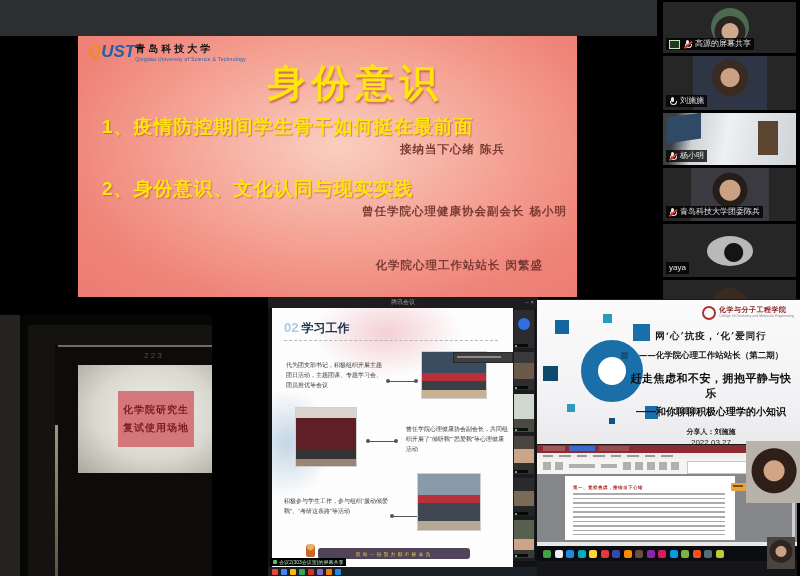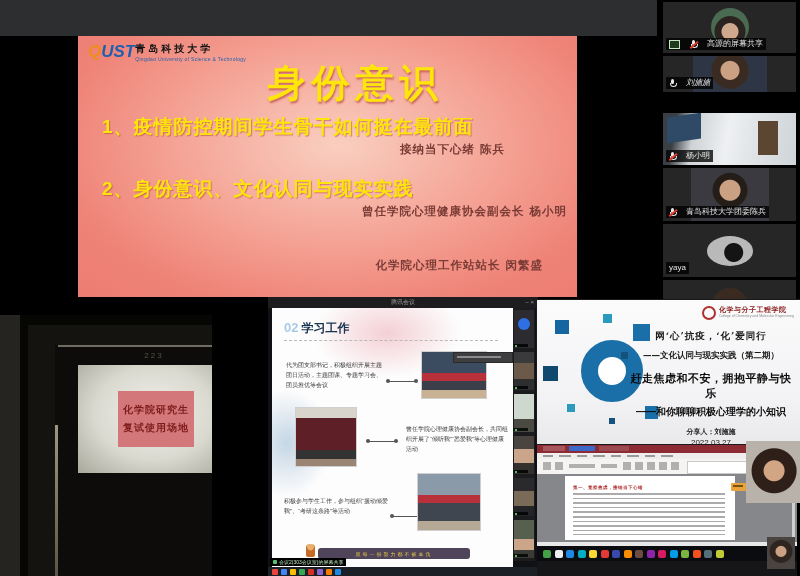--- a/index.html
+++ b/index.html
@@ -27,21 +27,21 @@
     text-shadow:1px 1px 1px rgba(170,40,40,.45);white-space:nowrap;}
   .agenda-credit{left:0;width:100%;box-sizing:border-box;text-align:right;
     font-family:"DejaVu Serif","Liberation Serif",serif;
     font-size:11.5px;font-weight:700;color:#7a3b35;letter-spacing:1px;white-space:nowrap;}
   .it1{top:78px;} .cr1{top:106px;padding-right:72px;}
   .it2{top:140px;} .cr2{top:168px;padding-right:10px;}
   .it3{top:194px;} .cr3{top:222px;padding-right:34px;}
 
   
   .ptile{left:663px;width:133px;background:#262627;overflow:hidden;}
-  .p1{top:2px;height:51px;} .p2{top:56px;height:36px;font-style:italic;} .p3{top:113px;height:52px;}
+  .p1{top:2px;height:51px;} .p2{top:56px;height:54px;} .p3{top:113px;height:52px;}
   .p4{top:168px;height:53px;} .p5{top:224px;height:53px;} .p6{top:280px;height:53px;}
   .avatar-circle{position:absolute;left:50%;top:6px;transform:translateX(-50%);
     width:38px;height:38px;border-radius:50%;
     background:radial-gradient(circle at 50% 62%, #cfa98e 0 8px, #2a2320 9px 15px, #4a6a52 16px),
                linear-gradient(180deg,#6a8a6a,#31506b);}
   .vid-person{position:absolute;left:50%;top:0;transform:translateX(-50%);height:100%;width:74px;
     background:radial-gradient(circle at 50% 40%, #caa183 0 9px, #3a2b22 10px 18px, #2e3544 19px),
                linear-gradient(180deg,#c9ccd2 0 55%, #262b36 55%);}
   .p4 .vid-person{width:78px;
     background:radial-gradient(circle at 50% 42%, #caa183 0 10px, #251d18 11px 17px, #3a3a40 18px),
@@ -49,21 +49,21 @@
   .room-view{position:absolute;inset:0;
     background:linear-gradient(100deg,#3a3f45 0 10%,#cfd3d6 24%,#eef0f2 48%,#dfe3e6 70%,#cfd4d8 100%);}
   .room-view .screen{position:absolute;left:4px;top:2px;width:34px;height:26px;background:#2e4a66;transform:skewY(-8deg);}
   .room-view .door{position:absolute;right:18px;top:8px;width:20px;height:34px;background:#5d4631;}
   .sil-ellipse{position:absolute;left:50%;top:50%;transform:translate(-50%,-50%);
     width:46px;height:30px;border-radius:50%;
     background:radial-gradient(circle at 58% 55%, #141414 0 9px, #b9b9b9 10px);}
   .half-avatar{position:absolute;left:50%;top:8px;transform:translateX(-50%);
     width:36px;height:36px;border-radius:50%;
     background:radial-gradient(circle at 50% 60%, #caa183 0 8px, #3a2a20 9px);}
-  .plabel{position:absolute;left:3px;bottom:3px;display:flex;align-items:center;gap:10px;
+  .plabel{position:absolute;left:3px;bottom:3px;display:flex;align-items:center;gap:4px;
     background:rgba(0,0,0,.78);color:#e3e3e3;font-size:8px;padding:1px 3px;line-height:10px;}
   .micico{position:relative;width:7px;height:9px;display:inline-block;}
   .micico .body{position:absolute;left:2px;top:0;width:3px;height:5px;background:#e8e8e8;border-radius:2px;}
   .micico .stand{position:absolute;left:1px;top:4px;width:5px;height:3px;border:1px solid #e8e8e8;border-top:none;border-radius:0 0 4px 4px;}
   .micico.muted::after{content:"";position:absolute;left:-1px;top:4px;width:10px;height:1.6px;background:#e23b2e;transform:rotate(-40deg);}
   .shareico{width:9px;height:7px;border:1px solid #bfe8bf;background:#203a20;display:inline-block;}
 
   
   .door-panel{left:0;top:297px;width:212px;height:279px;background:#060605;overflow:hidden;margin-top:18px;}
   .wall{left:0;top:0;width:20px;height:279px;background:#252420;}
@@ -338,21 +338,21 @@
     <div class="sq" style="left:72px;top:118px;width:6px;height:6px;background:#15527e;"></div>
     <div class="abs s2-logo">
       <div class="s2-ring"></div>
       <div>
         <div class="cn">化学与分子工程学院</div>
         <div class="en">College of Chemistry and Molecular Engineering</div>
       </div>
     </div>
     <div class="abs s2-text">
       <div class="s2l1">网‘心’抗疫，‘化’爱同行</div>
-      <div class="s2l2">——文化认同与现实实践（第二期）</div>
+      <div class="s2l2">——化学院心理工作站站长（第二期）</div>
       <div class="s2l3">赶走焦虑和不安，拥抱平静与快乐</div>
       <div class="s2l4">——和你聊聊积极心理学的小知识</div>
       <div class="s2l5">分享人：刘施施</div>
       <div class="s2l6">2022.03.27</div>
     </div>
   </div>
 
   <div class="abs doc-win">
     <div class="abs doc-title">
       <span class="tab" style="left:6px;width:22px;background:#a6555c;"></span>

